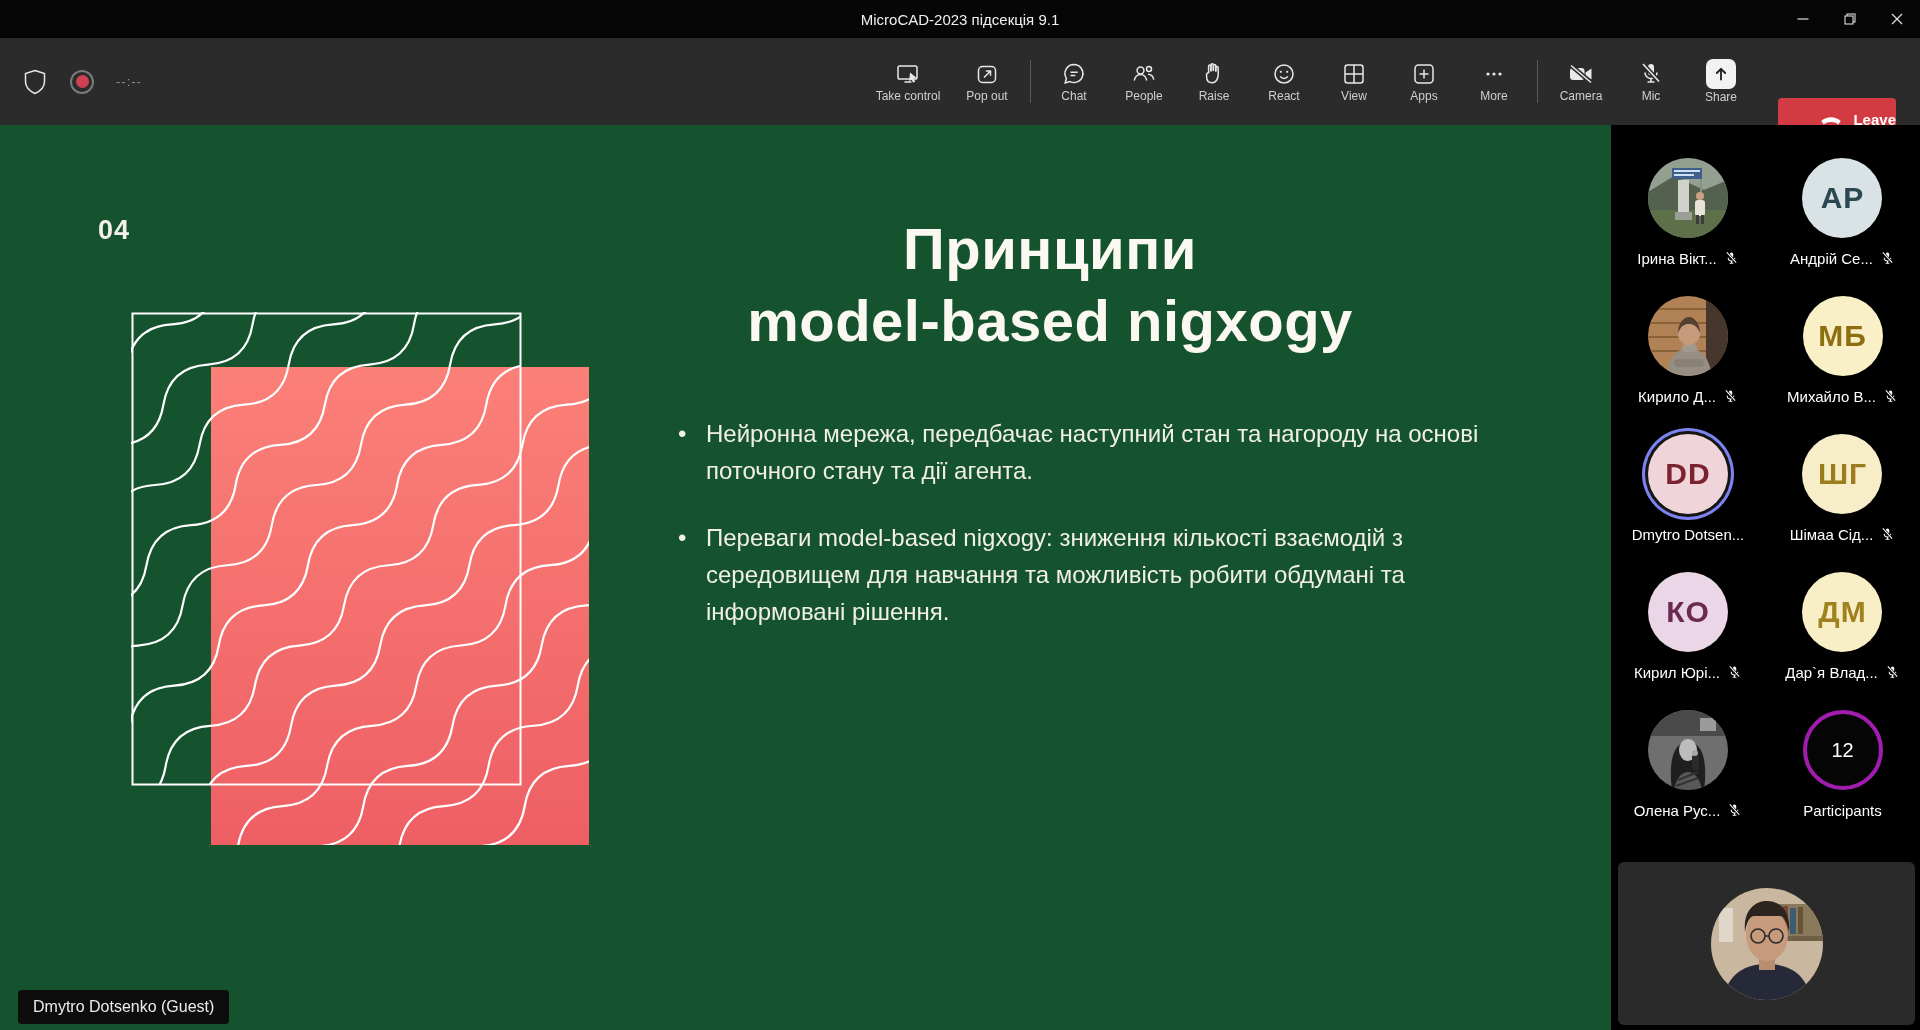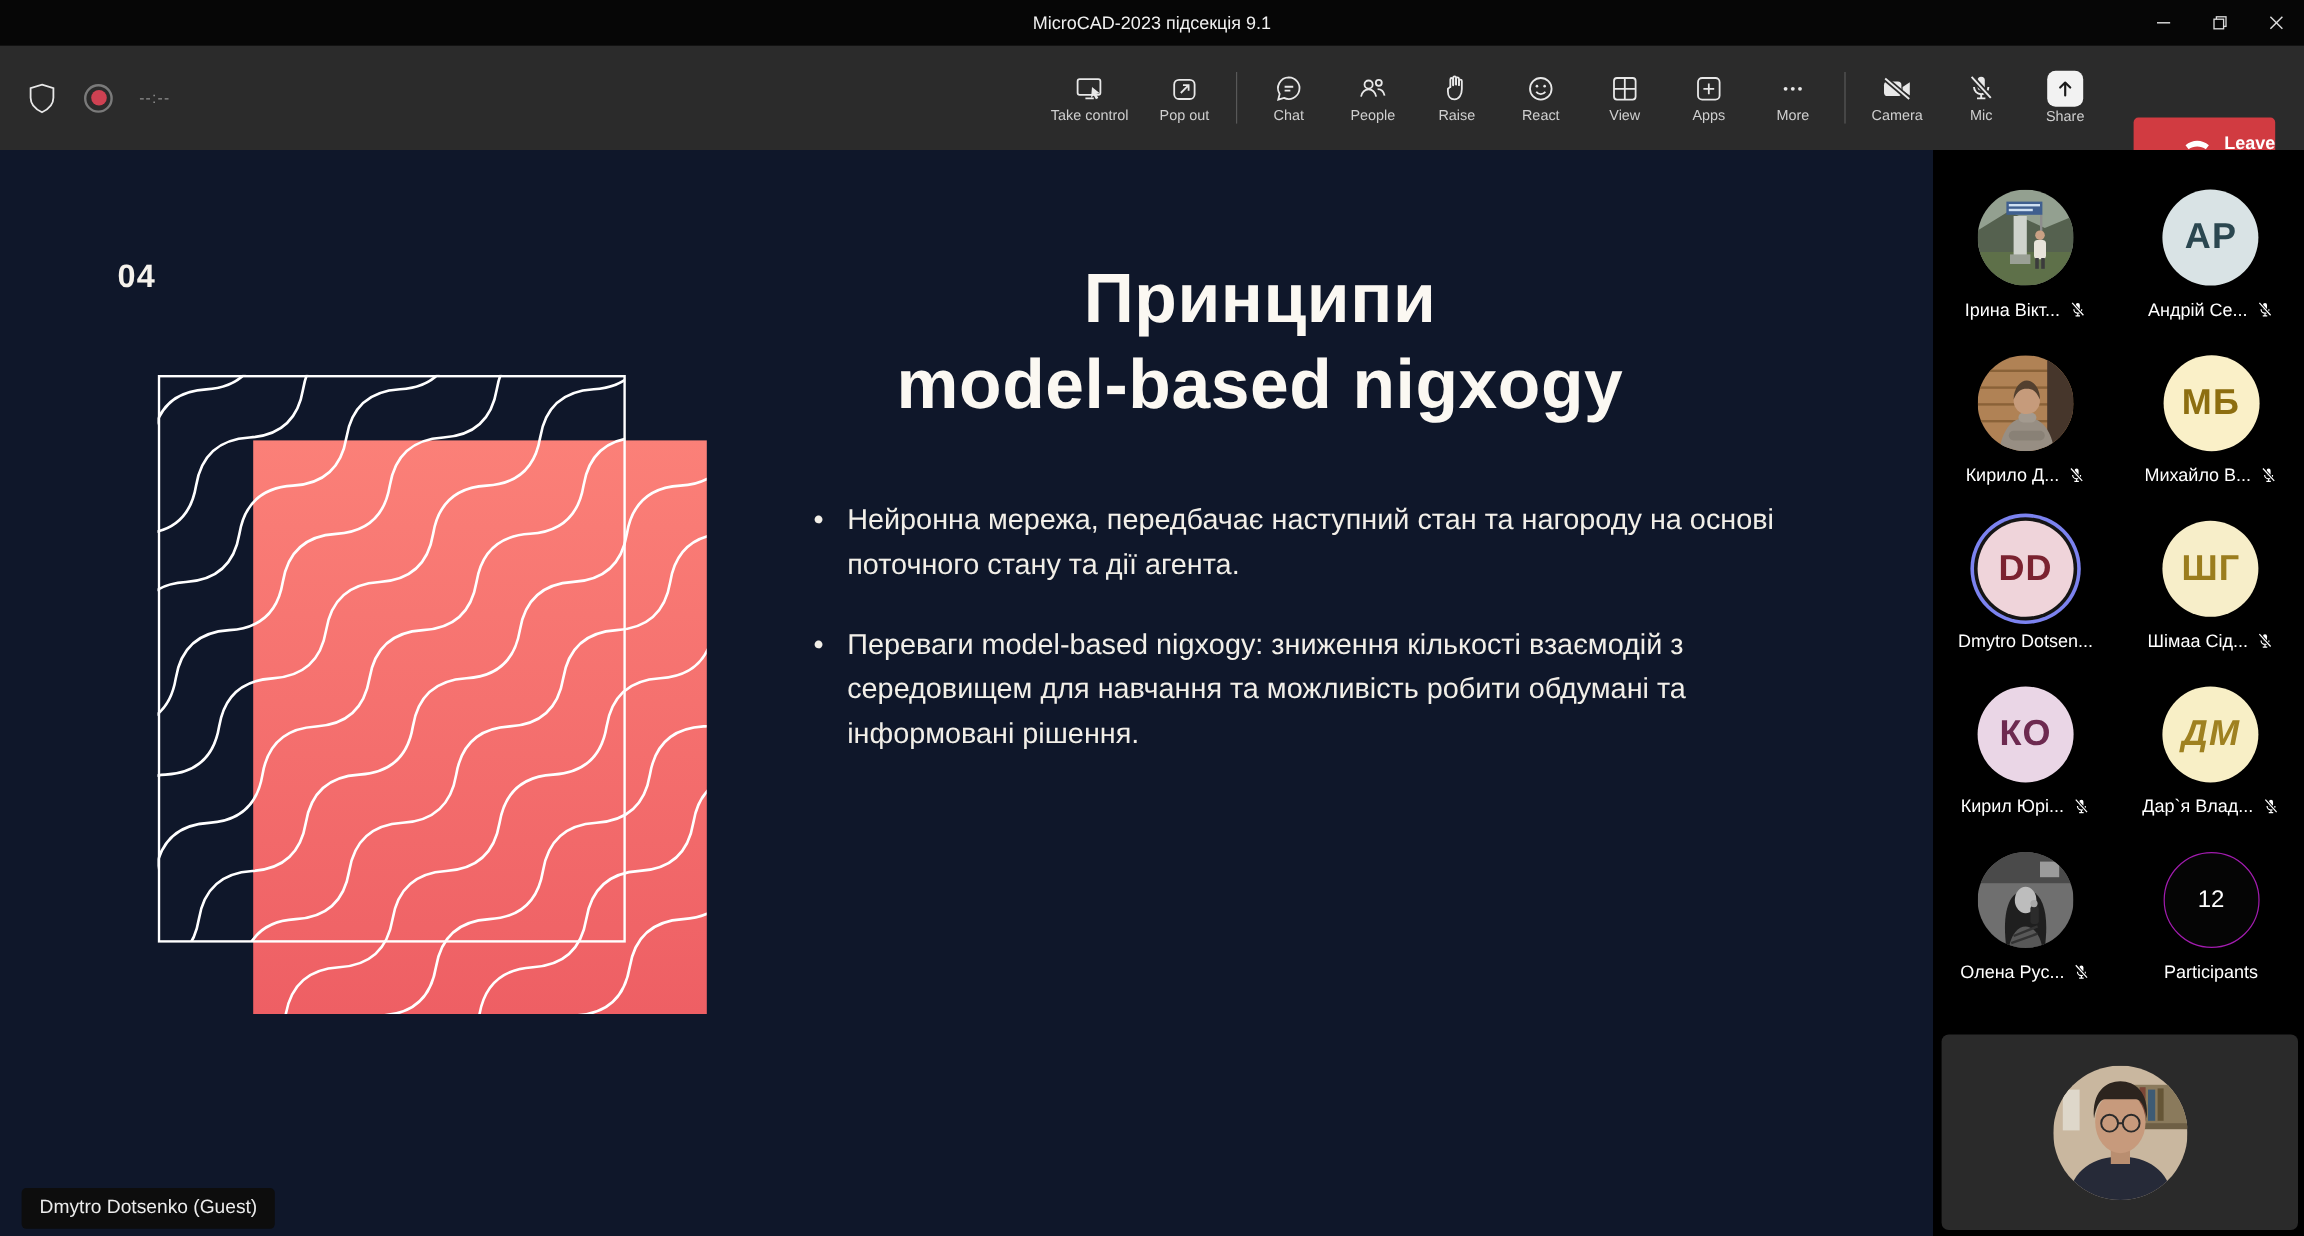--- a/index.html
+++ b/index.html
@@ -28,21 +28,21 @@
   .tbtn .lab { color:#cfcfcf; font-size:12px; white-space:nowrap; }
   .tsep { width:1px; background:#585858; margin:22px 8px; }
   .leave { position:absolute; left:1778px; top:60px; width:118px; height:42px; background:#d13b41;
     border-radius:4px; display:flex; align-items:center; justify-content:flex-end; gap:9px; cursor:pointer; }
   .leave .lab { color:#fff; font-size:15px; font-weight:bold; }
   .share-chip { width:30px; height:30px; background:#f2f2f2; border-radius:7px;
     display:flex; align-items:center; justify-content:center; }
 
   
   .content { position:absolute; left:0; top:125px; width:1920px; height:905px; background:#000; }
-  .slide { position:absolute; left:0; top:0; width:1611px; height:905px; background:#0f172a; overflow:hidden; }
+  .slide { position:absolute; left:0; top:0; width:1611px; height:905px; background:#14532d; overflow:hidden; }
   .pagenum { position:absolute; left:98px; top:90px; color:#f5f2ec; font-size:27px; font-weight:bold; letter-spacing:1px; }
   .deco { position:absolute; left:131px; top:187px; }
   .stitle { position:absolute; left:510px; top:88px; width:1080px; text-align:center;
     color:#fbf8f2; font-weight:bold; font-size:58px; line-height:72px; letter-spacing:.5px; }
   .bullets { position:absolute; left:676px; top:290px; width:830px; list-style:none; }
   .bullets li { position:relative; padding-left:30px; color:#f2efe8; font-size:24px; line-height:37px; }
   .bullets li + li { margin-top:30px; }
   .bullets li.tight { margin-top:10px; }
   .bullets li::before { content:"•"; position:absolute; left:2px; top:0; color:#f2efe8; }
   .presenter { position:absolute; left:18px; bottom:6px; background:#0d0d0d; color:#ececec;
@@ -50,21 +50,21 @@
 
   
   .panel { position:absolute; left:1611px; top:0; width:309px; height:905px; background:#000; }
   .grid { position:absolute; left:0; top:27px; width:309px; display:grid;
     grid-template-columns:154px 155px; grid-auto-rows:138px; justify-items:center; }
   .tile { display:flex; flex-direction:column; align-items:center; padding-top:6px; cursor:pointer; }
   .avatar { width:80px; height:80px; border-radius:50%; overflow:hidden; display:flex;
     align-items:center; justify-content:center; }
   .avatar.initials span { font-size:30px; font-weight:bold; letter-spacing:1px; }
   .avatar.speaking { box-shadow:0 0 0 3px #141414, 0 0 0 6px #7c83f0; }
-  .avatar.count { background:#050505; border:1px solid #a21caf; }
+  .avatar.count { background:#050505; border:4px solid #a21caf; }
   .avatar.count span { color:#fff; font-size:20px; font-weight:normal; }
   .nameline { margin-top:12px; display:flex; align-items:center; gap:7px; max-width:140px; }
   .pname { color:#fff; font-size:15px; white-space:nowrap; overflow:hidden; text-overflow:ellipsis; }
   .selfview { position:absolute; left:7px; top:737px; width:297px; height:163px; background:#2a2a2a;
     border-radius:6px; cursor:pointer; display:flex; align-items:center; justify-content:center; }
   .selfcircle { width:112px; height:112px; border-radius:50%; overflow:hidden; }
 
   svg.ic { display:block; }
 </style>
 </head>
@@ -392,21 +392,21 @@
           <svg class="ic" width="15" height="15" viewBox="0 0 16 16" fill="none" stroke="#fff" stroke-width="1.1">
             <rect x="6.2" y="1.6" width="3.6" height="6.4" rx="1.8" fill="#fff" stroke="none"></rect>
             <path d="M4.5 7.2a3.5 3.5 0 007 0M8 10.8V13M6 13h4"></path>
             <line x1="3" y1="1.5" x2="13" y2="12.5" stroke="#000" stroke-width="2.6"></line>
             <line x1="3" y1="1.5" x2="13" y2="12.5"></line>
           </svg>
         </div>
       </div>
 
       <div class="tile">
-        <div class="avatar initials" style="background: rgb(248, 239, 198); color: rgb(159, 129, 32); font-style: italic;">
+        <div class="avatar initials" style="background: rgb(248, 239, 198); color: rgb(159, 129, 32);">
           <span>ДМ</span>
         </div>
         <div class="nameline">
           <span class="pname">Дар`я Влад...</span>
           <svg class="ic" width="15" height="15" viewBox="0 0 16 16" fill="none" stroke="#fff" stroke-width="1.1">
             <rect x="6.2" y="1.6" width="3.6" height="6.4" rx="1.8" fill="#fff" stroke="none"></rect>
             <path d="M4.5 7.2a3.5 3.5 0 007 0M8 10.8V13M6 13h4"></path>
             <line x1="3" y1="1.5" x2="13" y2="12.5" stroke="#000" stroke-width="2.6"></line>
             <line x1="3" y1="1.5" x2="13" y2="12.5"></line>
           </svg>

